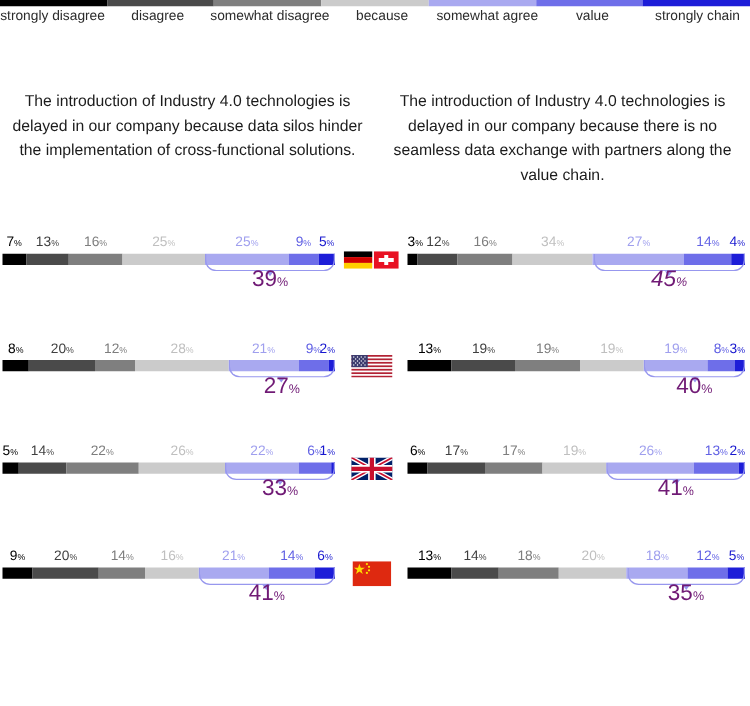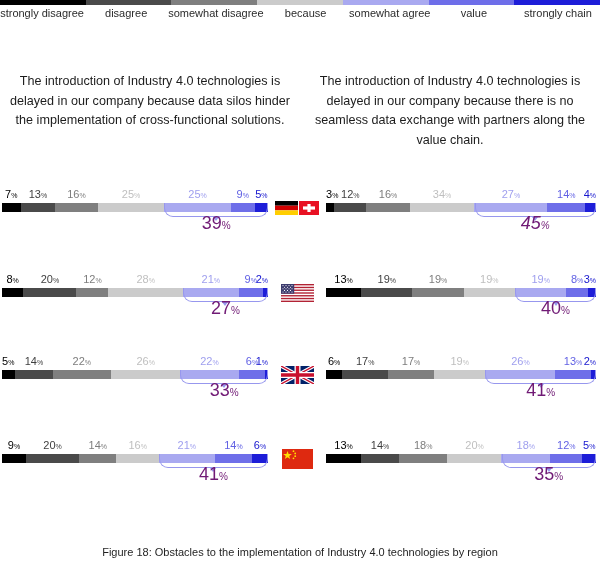--- a/index.html
+++ b/index.html
@@ -306,14 +306,13 @@
             <div class="seg" style="width: 12%; background: rgb(110, 110, 233);"></div>
             <div class="seg" style="width: 5%; background: rgb(29, 29, 216);"></div>
           </div>
           <div class="bracket" style="left: 65%; width: 35%;"></div>
           <div class="bracket-tick" style="left: 82.5%;"></div>
           <div class="agree-total" style="left: 82.5%;"><span>35</span><span class="pct">%</span></div>
         </div>
       </div>
     </div>
 
-  <div id="caption">Figure 18: Obstacles to the implementation of Industry 4.0 technologies by region</div>
 </div>
 
 </body></html>

